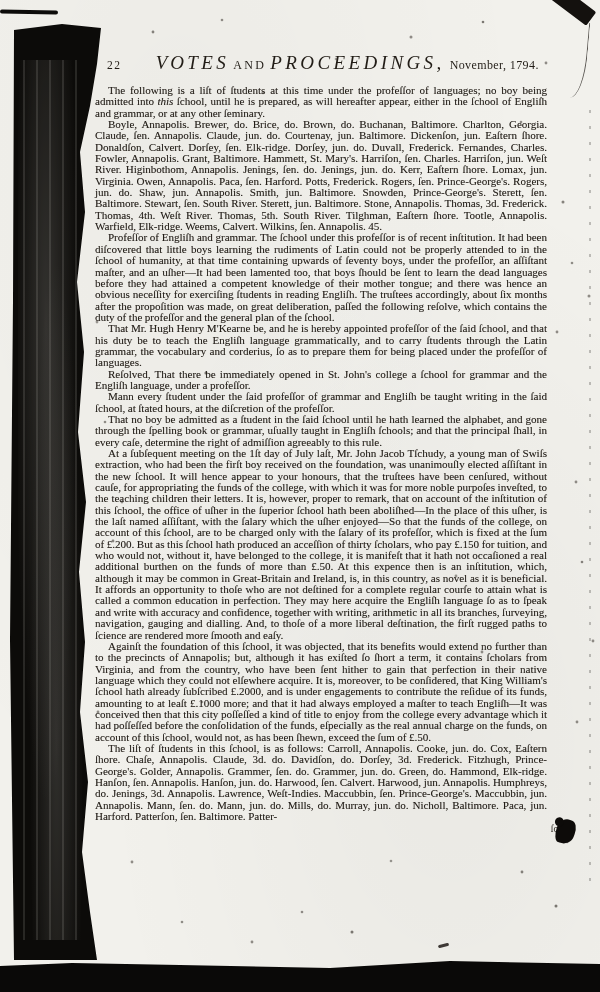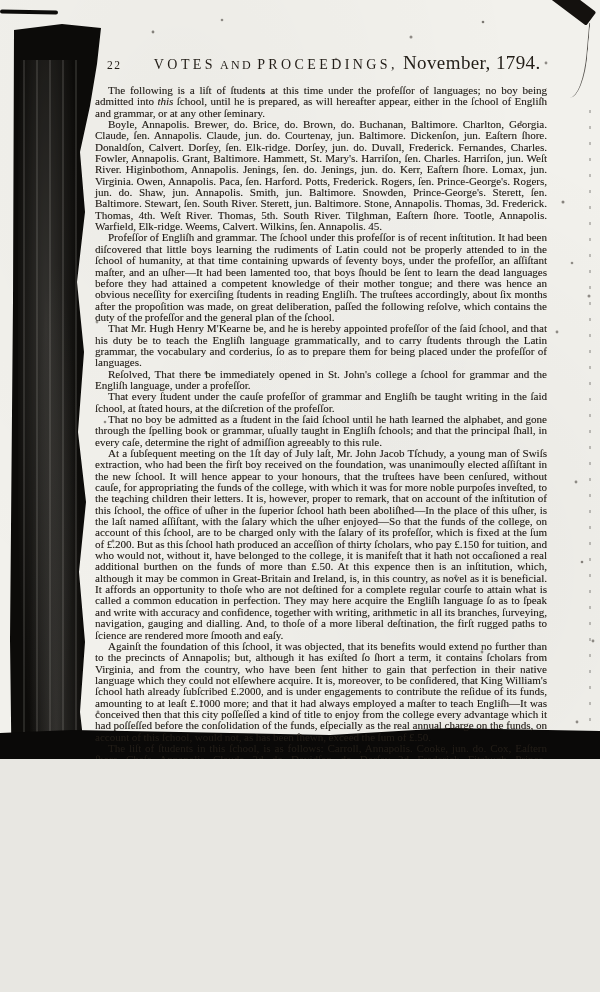--- a/index.html
+++ b/index.html
@@ -2,21 +2,21 @@
 <html style="--paper: #f2f1ec; --ink: #221d17;"><head>
 <meta charset="utf-8">
 <style>
   :root{
     --paper:#f2f1ec;
     --ink:#221d17;
   }
   html,body{margin:0;padding:0;background:#e8e7e2;}
   .page{
     position:relative;
-    width:600px;height:759px;
+    width:600px;height:992px;
     margin:0 auto;
     background-color:var(--paper);
     background-image:
       radial-gradient(ellipse at 30% 18%, rgba(0,0,0,0.025), transparent 60%),
       radial-gradient(ellipse at 75% 75%, rgba(0,0,0,0.035), transparent 55%),
       radial-gradient(ellipse at 55% 45%, rgba(255,255,255,0.05), transparent 60%);
     overflow:hidden;
     font-family:"Liberation Serif","DejaVu Serif",serif;
     color:var(--ink);
   }
@@ -86,23 +86,23 @@
       335px 58px 0 0.3px rgba(45,40,33,.4),  455px 575px 0 0.4px rgba(45,40,33,.45),
       390px 860px 0 0.3px rgba(45,40,33,.45),555px 905px 0 0.5px rgba(45,40,33,.6),
       205px 372px 0 0.6px rgba(45,40,33,.6), 112px 540px 0 0.4px rgba(45,40,33,.55),
       588px 295px 0 0.5px rgba(45,40,33,.5), 592px 640px 0 0.4px rgba(45,40,33,.5);
   }
   
   .content{position:absolute;left:95px;top:52px;width:452px;}
   .header-row{display:flex;align-items:baseline;height:22px;}
   .pageno{font-size:11.5px;letter-spacing:1.5px;margin-left:12px;}
   .title{flex:1;text-align:center;padding-left:26px;white-space:nowrap;}
-  .title .caps{font-size:14px;letter-spacing:3.4px;}
+  .title .caps{font-size:19px;letter-spacing:3.4px;font-style:italic;}
   .title .and{font-size:12px;letter-spacing:2.4px;margin:0 4px;}
-  .title .date{font-size:19px;letter-spacing:0.4px;margin-left:5px;}
+  .title .date{font-size:12px;letter-spacing:0.4px;margin-left:5px;}
   .body-text{
     margin-top:11px;
     font-size:11px;line-height:11.35px;
     text-align:justify;
     word-spacing:-0.2px;
     color:var(--ink);
     text-shadow:0.2px 0.2px 0 rgba(35,30,25,0.35);
   }
   .para{margin:0;text-indent:13px;}
   .para em{font-style:italic;}
@@ -140,21 +140,21 @@
     <div class="header-row">
       <span class="pageno">22</span>
       <span class="title"><span class="caps">VOTES</span><span class="and">AND</span><span class="caps">PROCEEDINGS,</span><span class="date">November, 1794.</span></span>
     </div>
     <div class="body-text" id="body-text">
         <p class="para"><span>The following is a liſt of ſtudents at this time under the profeſſor of languages; no boy being admitted into </span><em>this</em><span> ſchool, until he is prepared, as will hereafter appear, either in the ſchool of Engliſh and grammar, or at any other ſeminary.</span></p>
         <p class="para"><span>Boyle, Annapolis. Brewer, do. Brice, do. Brown, do. Buchanan, Baltimore. Charlton, Georgia. Claude, ſen. Annapolis. Claude, jun. do. Courtenay, jun. Baltimore. Dickenſon, jun. Eaſtern ſhore. Donaldſon, Calvert. Dorſey, ſen. Elk-ridge. Dorſey, jun. do. Duvall, Frederick. Fernandes, Charles. Fowler, Annapolis. Grant, Baltimore. Hammett, St. Mary's. Harriſon, ſen. Charles. Harriſon, jun. Weſt River. Higinbothom, Annapolis. Jenings, ſen. do. Jenings, jun. do. Kerr, Eaſtern ſhore. Lomax, jun. Virginia. Owen, Annapolis. Paca, ſen. Harford. Potts, Frederick. Rogers, ſen. Prince-George's. Rogers, jun. do. Shaw, jun. Annapolis. Smith, jun. Baltimore. Snowden, Prince-George's. Sterett, ſen. Baltimore. Stewart, ſen. South River. Sterett, jun. Baltimore. Stone, Annapolis. Thomas, 3d. Frederick. Thomas, 4th. Weſt River. Thomas, 5th. South River. Tilghman, Eaſtern ſhore. Tootle, Annapolis. Warfield, Elk-ridge. Weems, Calvert. Wilkins, ſen. Annapolis. 45.</span></p>
         <p class="para"><span>Profeſſor of Engliſh and grammar. The ſchool under this profeſſor is of recent inſtitution. It had been diſcovered that little boys learning the rudiments of Latin could not be properly attended to in the ſchool of humanity, at that time containing upwards of ſeventy boys, under the profeſſor, an aſſiſtant maſter, and an uſher—It had been lamented too, that boys ſhould be ſent to learn the dead languages before they had attained a competent knowledge of their mother tongue; and there was hence an obvious neceſſity for exerciſing ſtudents in reading Engliſh. The truſtees accordingly, about ſix months after the propoſition was made, on great deliberation, paſſed the following reſolve, which contains the duty of the profeſſor and the general plan of the ſchool.</span></p>
         <p class="para"><span>That Mr. Hugh Henry M'Kearne be, and he is hereby appointed profeſſor of the ſaid ſchool, and that his duty be to teach the Engliſh language grammatically, and to carry ſtudents through the Latin grammar, the vocabulary and corderius, ſo as to prepare them for being placed under the profeſſor of languages.</span></p>
         <p class="para"><span>Reſolved, That there be immediately opened in St. John's college a ſchool for grammar and the Engliſh language, under a profeſſor.</span></p>
-        <p class="para"><span>That every ſtudent under the cauſe profeſſor of grammar and Engliſh be taught writing in the ſaid ſchool, at ſtated hours, at the diſcretion of the profeſſor.</span></p>
+        <p class="para"><span>Mann every ſtudent under the ſaid profeſſor of grammar and Engliſh be taught writing in the ſaid ſchool, at ſtated hours, at the diſcretion of the profeſſor.</span></p>
         <p class="para"><span>That no boy be admitted as a ſtudent in the ſaid ſchool until he hath learned the alphabet, and gone through the ſpelling book or grammar, uſually taught in Engliſh ſchools; and that the principal ſhall, in every caſe, determine the right of admiſſion agreeably to this rule.</span></p>
         <p class="para"><span>At a ſubſequent meeting on the 1ſt day of July laſt, Mr. John Jacob Tſchudy, a young man of Swiſs extraction, who had been the firſt boy received on the foundation, was unanimouſly elected aſſiſtant in the new ſchool. It will hence appear to your honours, that the truſtees have been cenſured, without cauſe, for appropriating the funds of the college, with which it was for more noble purpoſes inveſted, to the teaching children their letters. It is, however, proper to remark, that on account of the inſtitution of this ſchool, the office of uſher in the ſuperior ſchool hath been aboliſhed—In the place of this uſher, is the laſt named aſſiſtant, with the ſalary which the uſher enjoyed—So that the funds of the college, on account of this ſchool, are to be charged only with the ſalary of its profeſſor, which is fixed at the ſum of £.200. But as this ſchool hath produced an acceſſion of thirty ſcholars, who pay £.150 for tuition, and who would not, without it, have belonged to the college, it is manifeſt that it hath not occaſioned a real additional burthen on the funds of more than £.50. At this expence then is an inſtitution, which, although it may be common in Great-Britain and Ireland, is, in this country, as novel as it is beneficial. It affords an opportunity to thoſe who are not deſtined for a complete regular courſe to attain what is called a common education in perfection. They may here acquire the Engliſh language ſo as to ſpeak and write with accuracy and confidence, together with writing, arithmetic in all its branches, ſurveying, navigation, gauging and dialling. And, to thoſe of a more liberal deſtination, the firſt rugged paths to ſcience are rendered more ſmooth and eaſy.</span></p>
         <p class="para"><span>Againſt the foundation of this ſchool, it was objected, that its benefits would extend no further than to the precincts of Annapolis; but, although it has exiſted ſo ſhort a term, it contains ſcholars from Virginia, and from the country, who have been ſent hither to gain that perfection in their native language which they could not elſewhere acquire. It is, moreover, to be conſidered, that King William's ſchool hath already ſubſcribed £.2000, and is under engagements to contribute the reſidue of its funds, amounting to at leaſt £.1000 more; and that it had always employed a maſter to teach Engliſh—It was conceived then that this city poſſeſſed a kind of title to enjoy from the college every advantage which it had poſſeſſed before the conſolidation of the funds, eſpecially as the real annual charge on the funds, on account of this ſchool, would not, as has been ſhewn, exceed the ſum of £.50.</span></p>
         <p class="para"><span>The liſt of ſtudents in this ſchool, is as follows: Carroll, Annapolis. Cooke, jun. do. Cox, Eaſtern ſhore. Chaſe, Annapolis. Claude, 3d. do. Davidſon, do. Dorſey, 3d. Frederick. Fitzhugh, Prince-George's. Golder, Annapolis. Grammer, ſen. do. Grammer, jun. do. Green, do. Hammond, Elk-ridge. Hanſon, ſen. Annapolis. Hanſon, jun. do. Harwood, ſen. Calvert. Harwood, jun. Annapolis. Humphreys, do. Jenings, 3d. Annapolis. Lawrence, Weſt-Indies. Maccubbin, ſen. Prince-George's. Maccubbin, jun. Annapolis. Mann, ſen. do. Mann, jun. do. Mills, do. Murray, jun. do. Nicholl, Baltimore. Paca, jun. Harford. Patterſon, ſen. Baltimore. Patter-</span></p>
       </div>
     <div class="catchword-row">
       <span class="catchword">ſon</span>
       <span class="ink-blot"></span>
     </div>
   </div>

